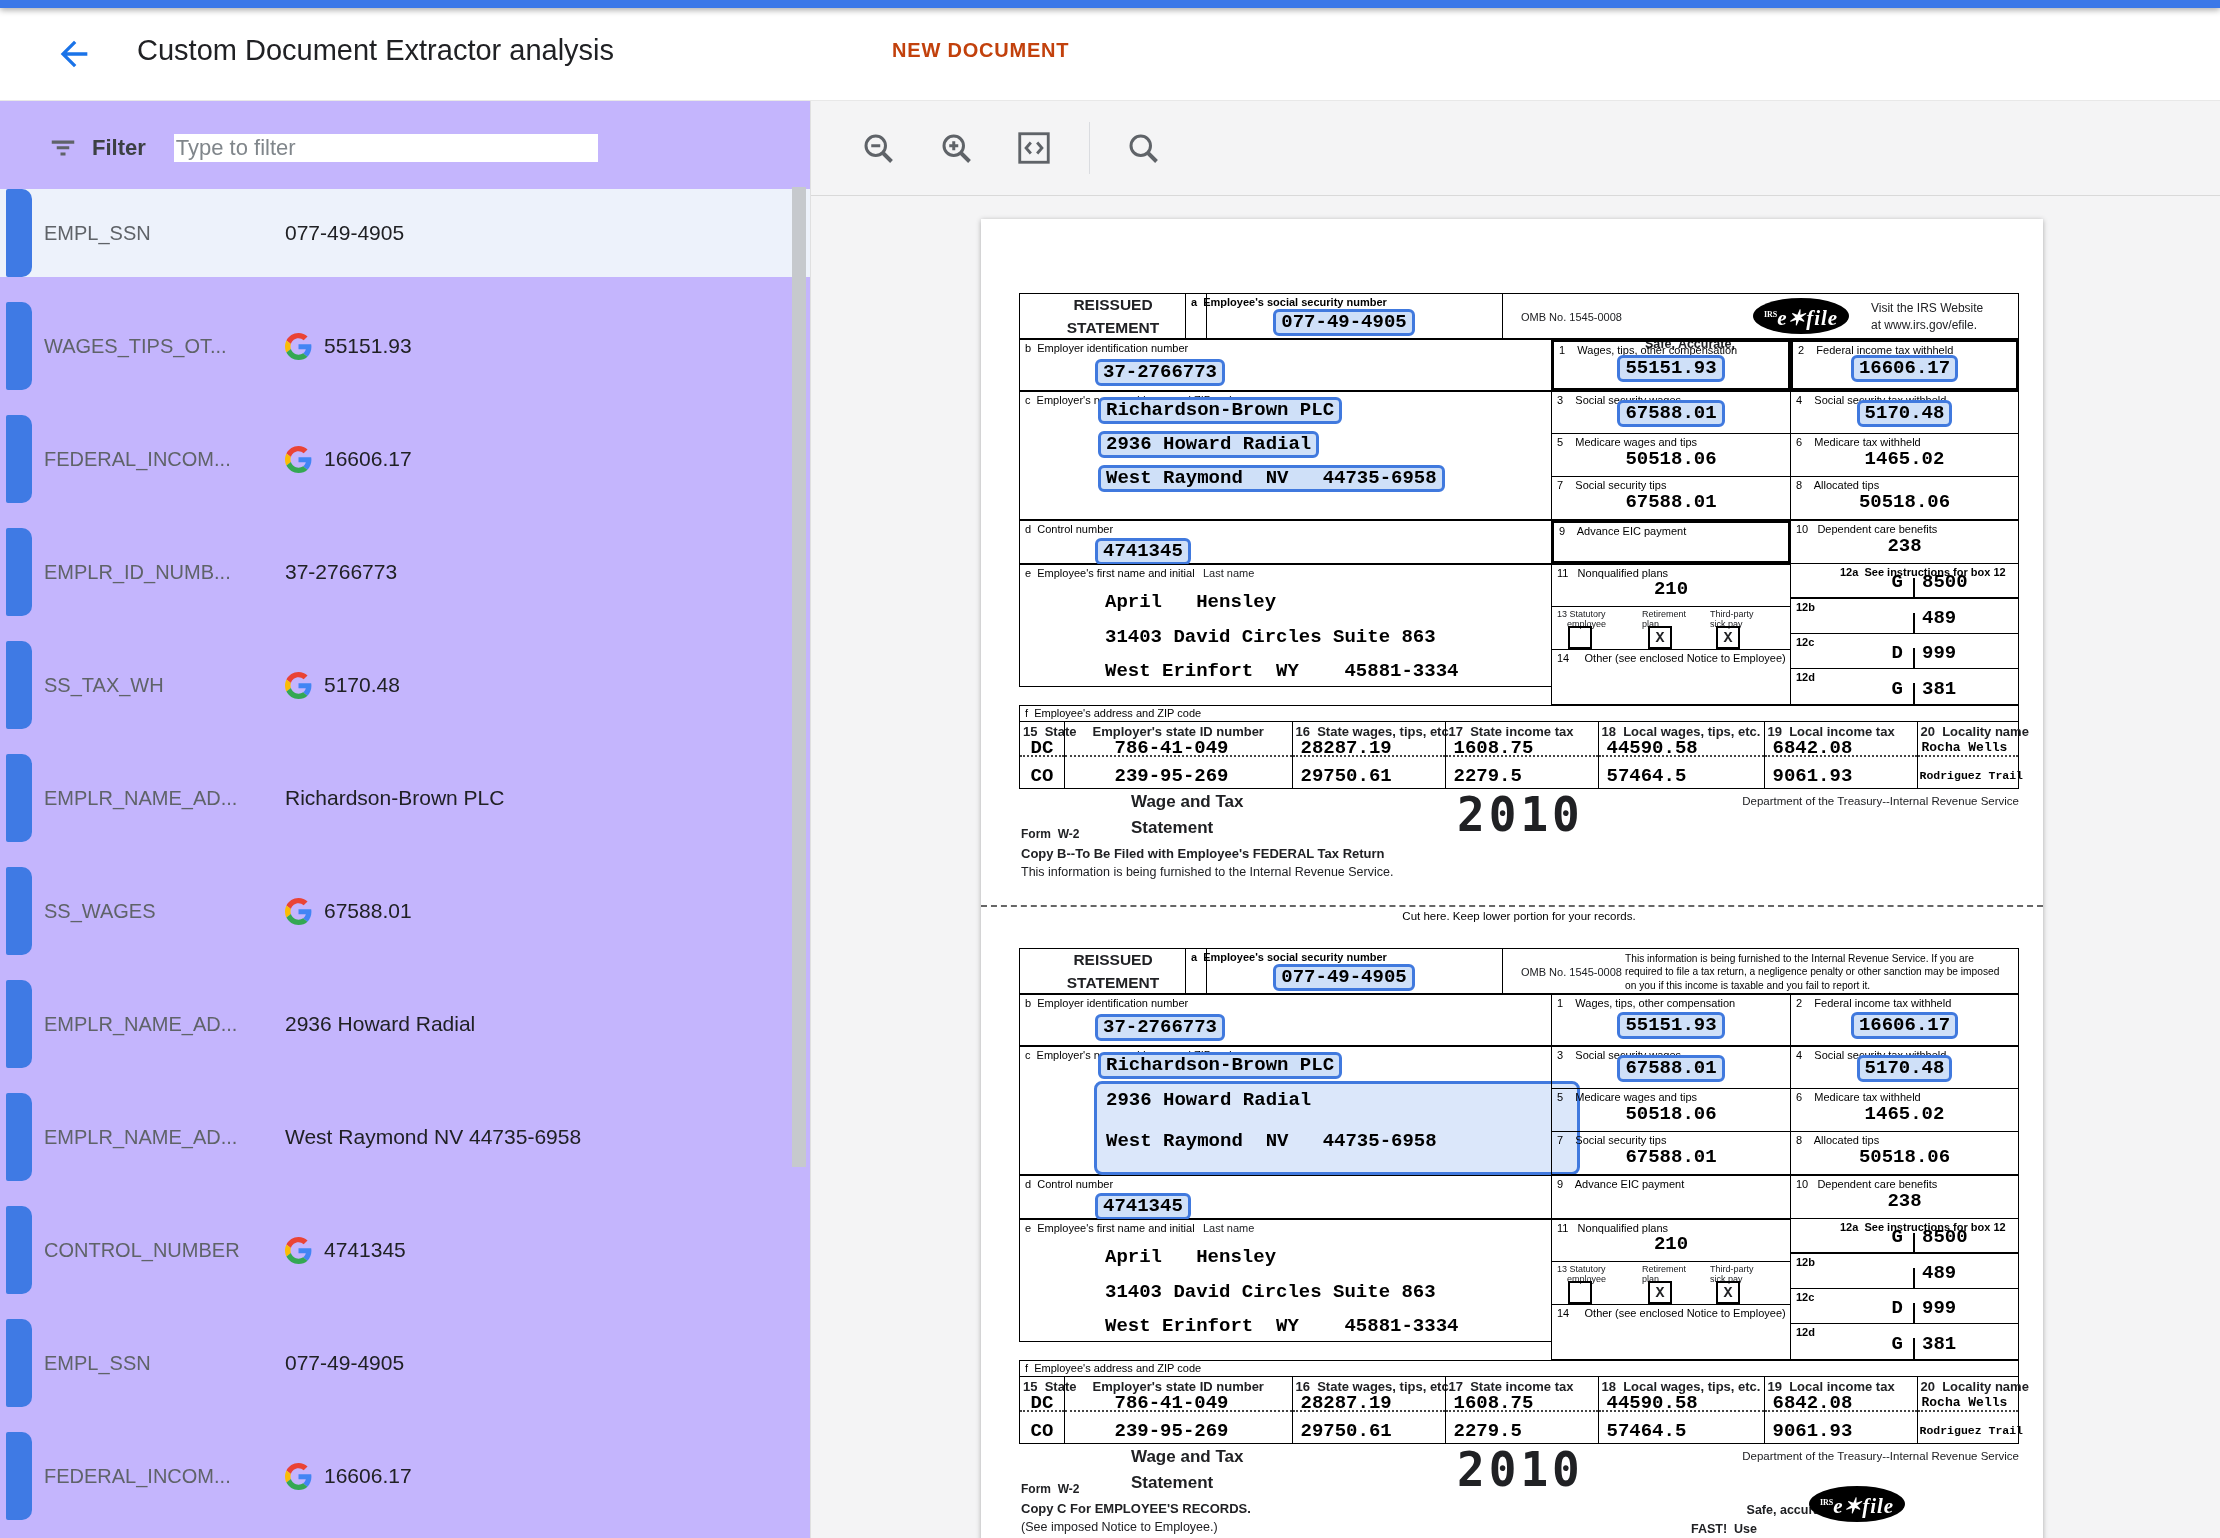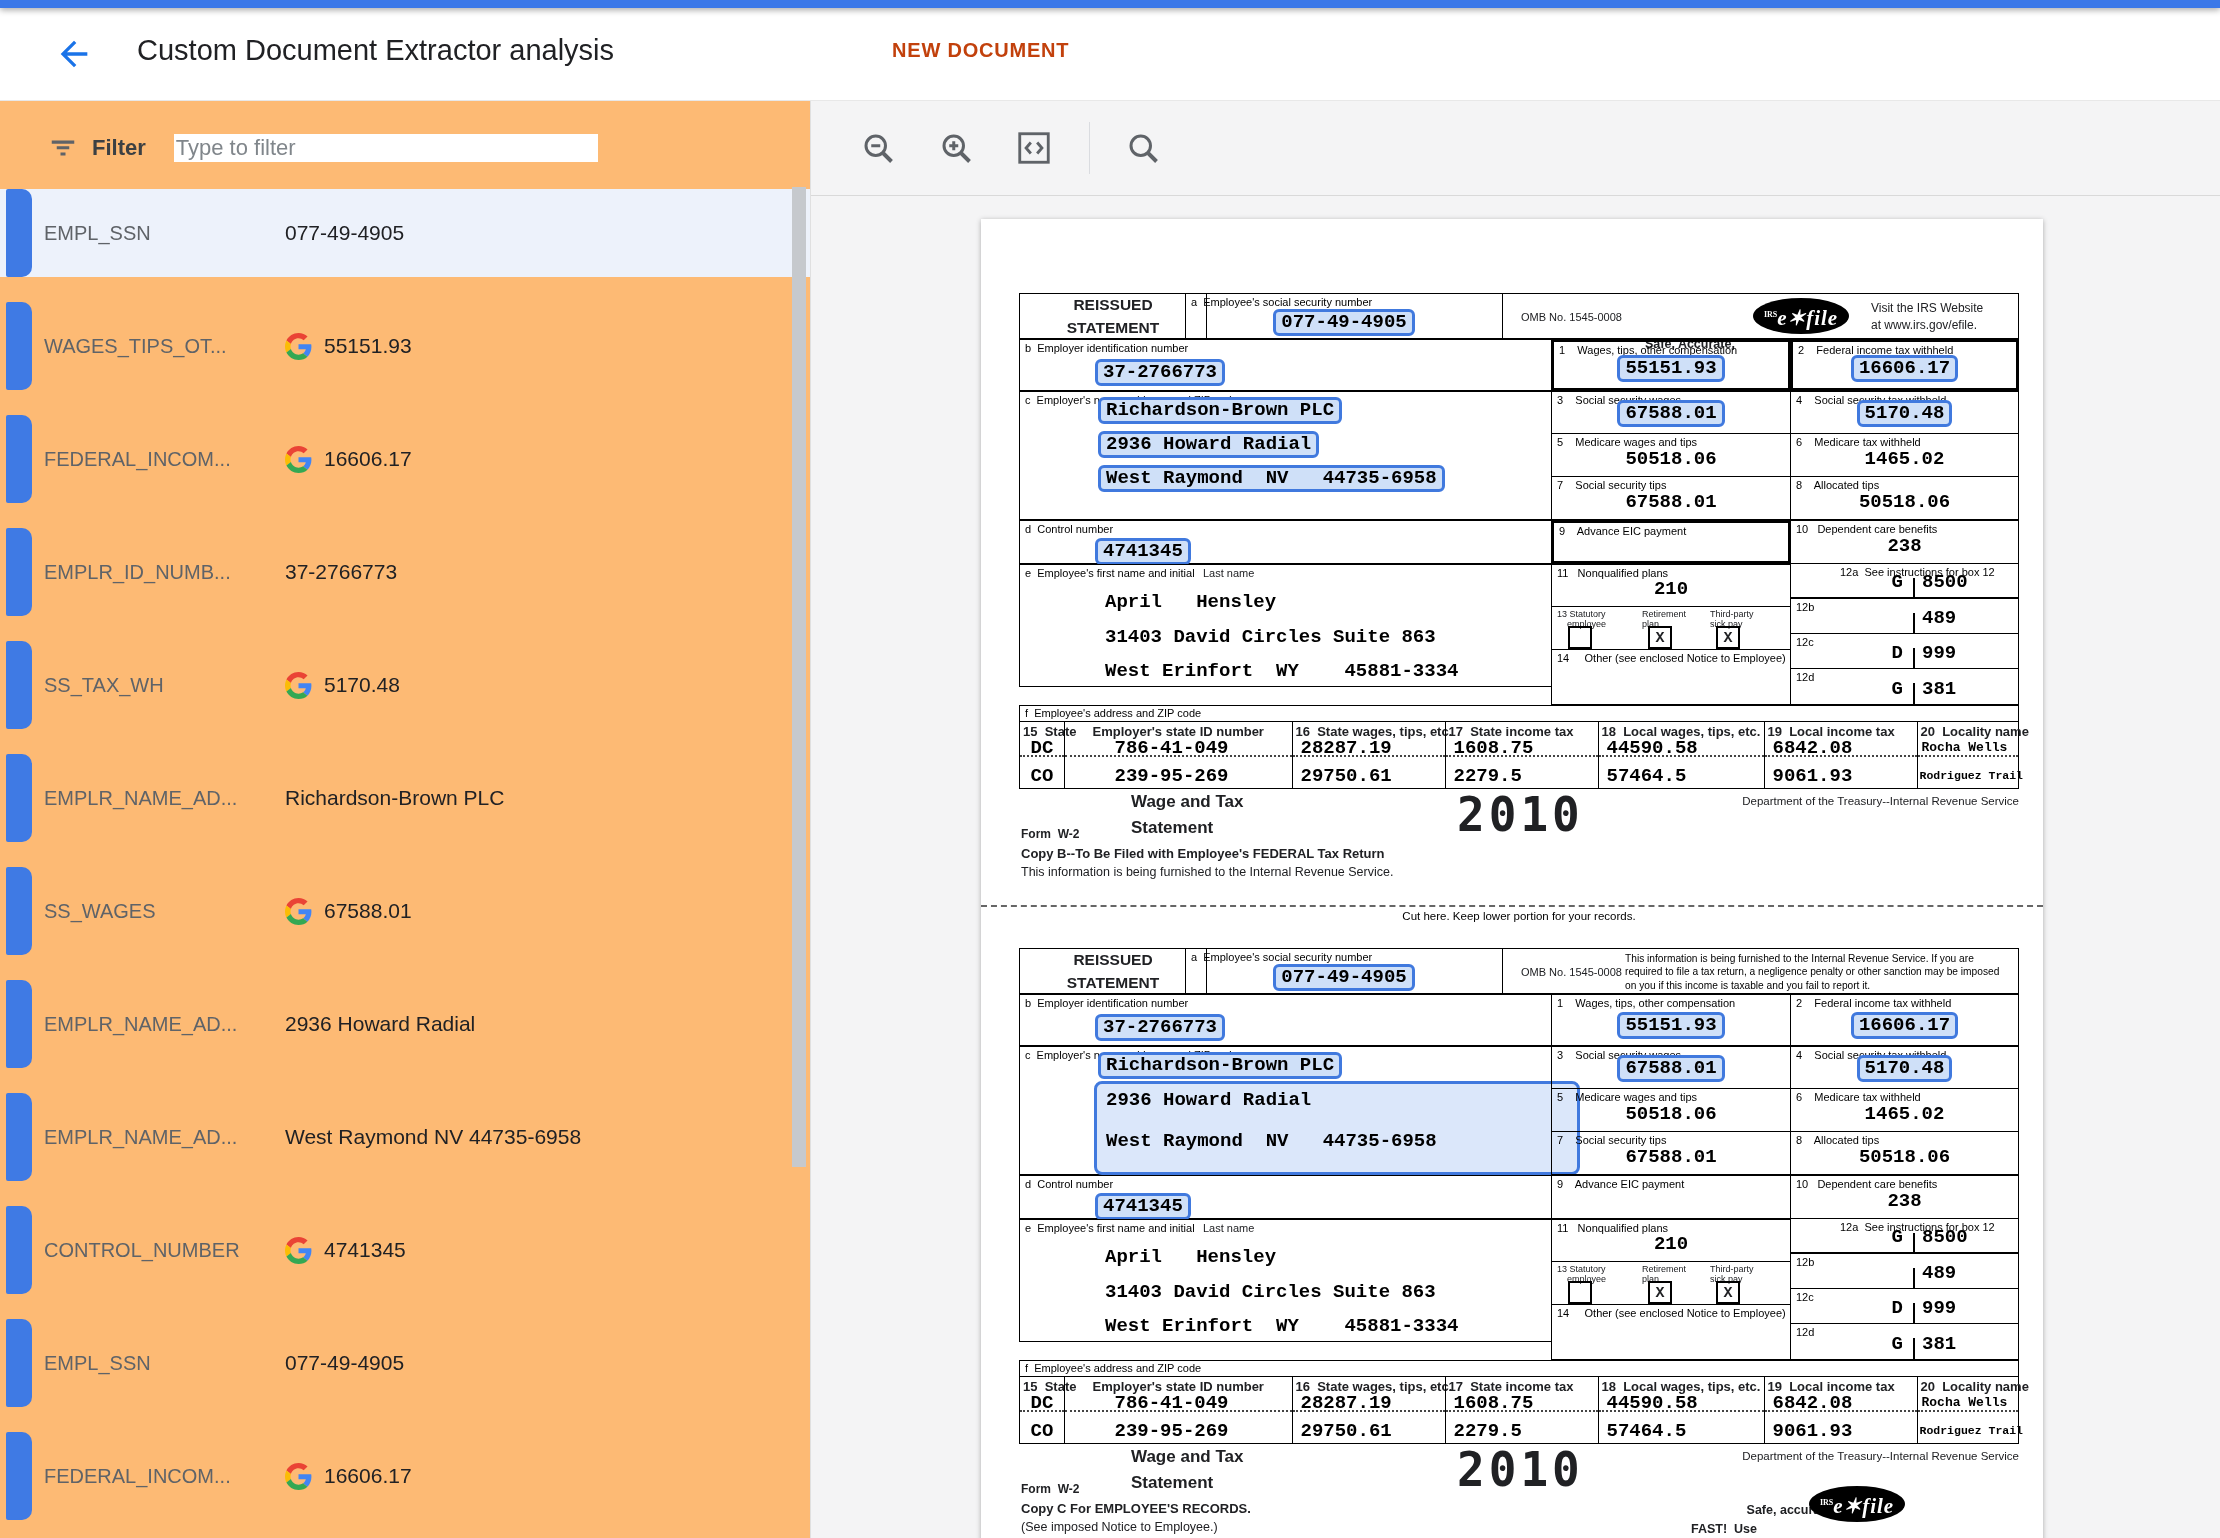--- a/index.html
+++ b/index.html
@@ -11,21 +11,21 @@
           box-shadow:0 2px 6px rgba(0,0,0,.35);z-index:9;}
   .apph{position:absolute;top:8px;left:0;right:0;height:92px;background:#fff;
         border-bottom:1px solid #e8e8e8;z-index:8;}
   .back{position:absolute;left:54px;top:26px;width:40px;height:40px;cursor:pointer;}
   .title{position:absolute;left:137px;top:46%;transform:translateY(-50%);
          font-size:29px;color:#202124;white-space:nowrap;}
   .newdoc{position:absolute;left:892px;top:46%;transform:translateY(-50%);
           font-size:20px;font-weight:bold;color:#c2410c;letter-spacing:.8px;cursor:pointer;}
 
   
-  .panel{position:absolute;left:0;top:100px;width:810px;height:1438px;background:#fdba74;
+  .panel{position:absolute;left:0;top:100px;width:810px;height:1438px;background:#c4b5fd;
          border-right:1px solid #e0e0e0;overflow:hidden;}
   .filterbar{position:absolute;top:0;left:0;right:0;height:96px;border-bottom:1px solid #e4e4e4;
              display:flex;align-items:center;}
   .ficon{margin-left:48px;width:30px;height:30px;flex:none;}
   .flabel{margin-left:14px;font-size:22px;font-weight:bold;color:#3c4043;}
   .finput{margin-left:28px;border:none;outline:none;font-size:22px;color:#202124;width:420px;
           font-family:"Liberation Sans",sans-serif;}
   .finput::placeholder{color:#80868b;}
   .rows{position:absolute;top:89px;left:0;right:0;}
   .prow{position:relative;height:113px;cursor:pointer;}
@@ -51,21 +51,21 @@
   .page{position:absolute;left:170px;top:22px;width:1062px;height:1640px;background:#fff;
         box-shadow:0 1px 5px rgba(0,0,0,.3);}
 
   
   .w2copy{position:relative;width:1000px;margin-left:38px;}
   .w2copy.first{padding-top:74px;}
   .w2t{position:relative;height:496px;}
   .cell{position:absolute;box-sizing:border-box;border:1.5px solid #000;}
   .cell.thick{border-width:3px;}
   .lb{display:block;font-size:11px;color:#000;padding:2px 0 0 5px;white-space:pre;line-height:1.15;}
-  .lb.bold{font-weight:normal;}
+  .lb.bold{font-weight:bold;}
   .mono{font-family:"Liberation Mono","DejaVu Sans Mono",monospace;font-weight:bold;
         font-size:19px;color:#000;white-space:pre;}
   .hl{display:inline-block;background:#cfe0f8;border:3px solid #4079de;border-radius:6px;
       padding:0 5px;line-height:21px;cursor:pointer;}
   .vcenter{position:absolute;left:0;right:0;bottom:6px;text-align:center;}
 
   .ca{left:0;top:0;width:188px;height:46px;}
   .rei{display:flex;flex-direction:column;justify-content:center;align-items:center;height:100%;
        font-weight:bold;font-size:15.5px;line-height:1.5;}
   .cbx{left:166px;top:0;width:318px;height:46px;}

